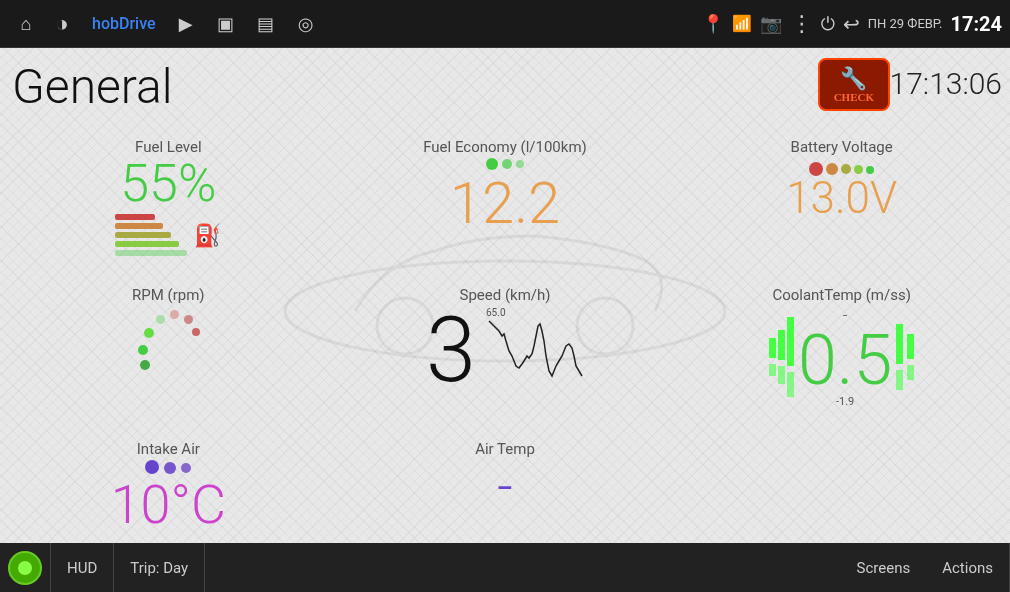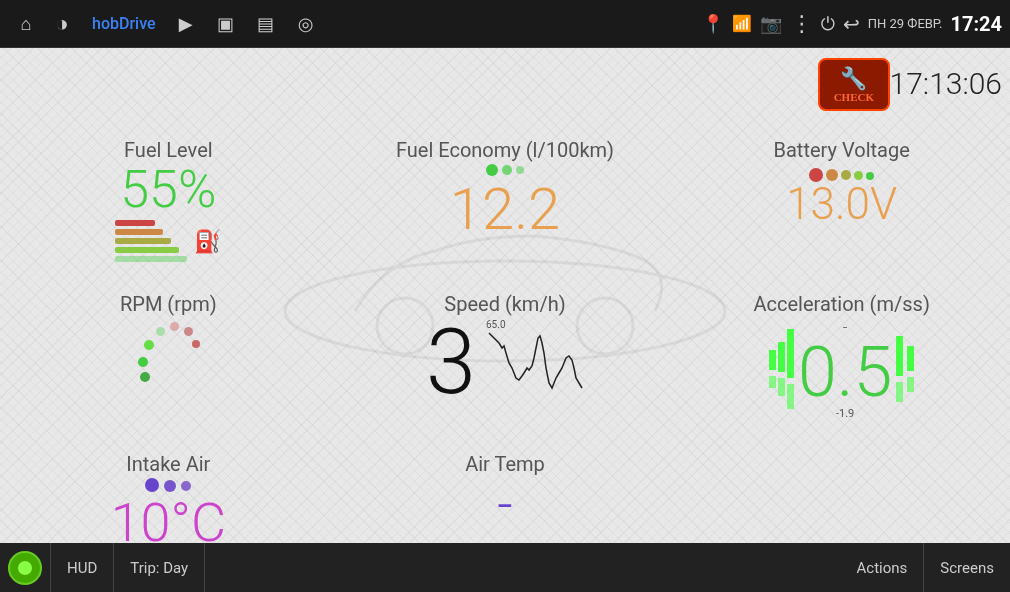--- a/index.html
+++ b/index.html
@@ -142,21 +142,21 @@
 
     .sensor-cell {
       padding: 10px 16px 20px 16px;
       display: flex;
       flex-direction: column;
       align-items: center;
       position: relative;
     }
 
     .sensor-label {
-      font-size: 20px;
+      font-size: 15px;
       color: #555;
       text-align: right;
       margin-bottom: 2px;
     }
 
     .sensor-value {
       font-size: 52px;
       font-weight: 300;
       text-align: center;
       line-height: 1;
@@ -276,20 +276,21 @@
 
 <div id="main-content">
 
   <svg class="car-watermark" viewBox="0 0 500 200">
     <ellipse cx="250" cy="130" rx="220" ry="50" fill="none" stroke="#888" stroke-width="3"></ellipse>
     <path d="M100,130 Q130,80 180,70 Q220,55 280,55 Q340,60 380,75 Q420,90 400,130" fill="none" stroke="#888" stroke-width="3"></path>
     <circle cx="150" cy="145" r="28" fill="none" stroke="#888" stroke-width="3"></circle>
     <circle cx="350" cy="145" r="28" fill="none" stroke="#888" stroke-width="3"></circle>
   </svg>
 
+  <span id="page-title">General</span>
 
   <div id="check-badge">
     <span class="check-engine-icon">🔧</span>
     <span class="check-text">CHECK</span>
   </div>
 
   <div id="time-display">17:13:06</div>
 
   <div class="sensor-grid">
 
@@ -353,21 +354,21 @@
         <div>
           <svg width="100" height="100" viewBox="0 0 100 100">
             <text x="2" y="10" font-size="10" fill="#555">65.0</text>
             <polyline points="5,15 10,20 15,25 18,30 20,28 22,35 25,45 28,50 30,55 32,60 35,62 38,58 40,55 43,50 45,52 48,48 50,40 52,30 54,20 56,18 58,25 60,35 62,50 65,65 68,70 70,65 72,60 75,55 78,50 80,45 82,40 85,38 88,42 90,50 92,60 95,65 98,70" fill="none" stroke="#222" stroke-width="1.5"></polyline>
           </svg>
         </div>
       </div>
     </div>
 
     <div class="sensor-cell">
-      <span class="sensor-label">Acceleration (m/ss)</span>
+      <span class="sensor-label">CoolantTemp (m/ss)</span>
       <div style="display:flex;align-items:center;gap:4px;">
 
         <div style="display:flex;gap:2px;align-items:center;height:80px;">
           <div style="display:flex;flex-direction:column;gap:1px;align-items:center;height:80px;justify-content:center;">
             <div style="width:7px;height:20px;background:#44ff44;"></div>
             <div style="height:4px;"></div>
             <div style="width:7px;height:12px;background:#44ff44;opacity:0.6;"></div>
           </div>
           <div style="display:flex;flex-direction:column;gap:1px;align-items:center;height:80px;justify-content:center;">
             <div style="width:7px;height:30px;background:#44ff44;"></div>
@@ -424,19 +425,19 @@
       <div style="width:14px;height:14px;border-radius:50%;background:#88ff44;"></div>
     </div>
   </div>
   <div class="toolbar-btn">
     <span>HUD</span>
   </div>
   <div class="toolbar-btn">
     <span>Trip: Day</span>
   </div>
   <div class="toolbar-spacer"></div>
+  <div class="toolbar-btn" style="border-right:none;">
+    <span>Screens</span>
+  </div>
   <div class="toolbar-btn">
     <span>Actions</span>
   </div>
-  <div class="toolbar-btn" style="border-right:none;">
-    <span>Screens</span>
-  </div>
 </div>
 
 </body></html>

